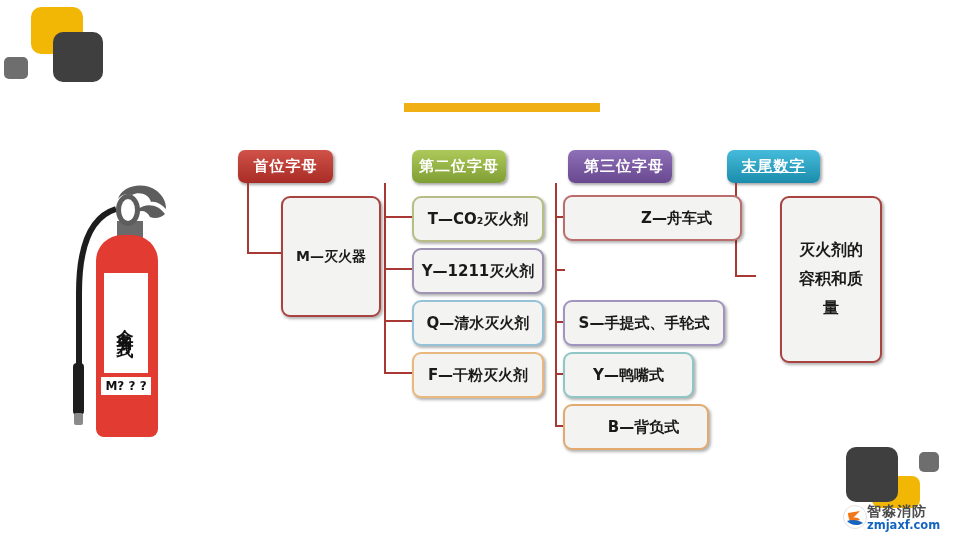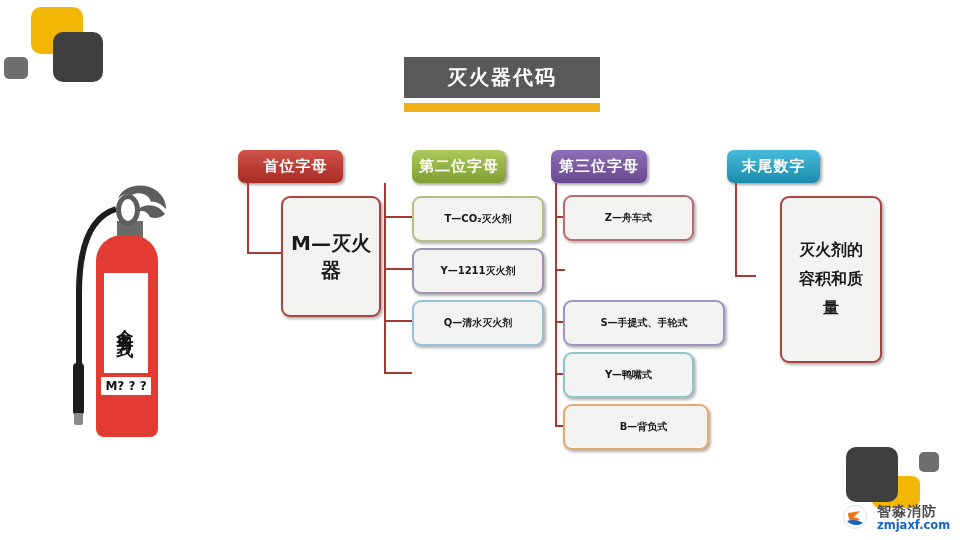--- a/index.html
+++ b/index.html
@@ -20,33 +20,33 @@
     letter-spacing:2px;
   }
   .title-underline{position:absolute;left:404px;top:103px;width:196px;height:9px;background:#f0af13;}
 
   
   .hdr{
     position:absolute;top:150px;height:33px;border-radius:7px;color:#fff;font-weight:bold;font-size:15px;
     display:flex;align-items:center;justify-content:center;letter-spacing:1px;
     box-shadow:1.5px 2px 3px rgba(0,0,0,.35);
   }
-  .hdr-red{background:linear-gradient(#d05249,#a82c25);padding-left:10px;}
+  .hdr-red{background:linear-gradient(#d05249,#a82c25);}
   .hdr-green{background:linear-gradient(#adc95b,#7f9e33);}
   .hdr-purple{background:linear-gradient(#8e70b8,#68488f);}
   .hdr-teal{background:linear-gradient(#45bbdb,#1b8cab);}
 
   
   .line{position:absolute;background:#a83833;}
 
   
   .node{
     position:absolute;background:#f3f3f1;border:2px solid #999;border-radius:9px;
     display:flex;align-items:center;justify-content:center;
-    font-weight:bold;font-size:10px;color:#1a1a1a;
+    font-weight:bold;font-size:15px;color:#1a1a1a;
     box-shadow:1.5px 2px 3px rgba(0,0,0,.3);text-align:center;
   }
   .b-darkred{border-color:#a94340;}
   .b-olive{border-color:#b7bd84;}
   .b-lav{border-color:#9f93b4;}
   .b-blue{border-color:#96c2d8;}
   .b-orange{border-color:#e9b87e;}
   .b-rose{border-color:#bb6c6c;}
   .b-green2{border-color:#c2cc96;}
   .b-purple2{border-color:#a195bf;}
@@ -67,35 +67,34 @@
     writing-mode:vertical-rl;text-orientation:upright;
     font-size:17px;font-weight:600;color:#111;letter-spacing:4px;
   }
   .ext-label-code{
     position:absolute;left:41px;top:192px;width:50px;height:18px;background:#fff;
     display:flex;align-items:center;justify-content:center;
     font-size:12px;font-weight:bold;color:#111;
   }
 
   
-  .logo{position:absolute;left:843px;top:504px;display:flex;align-items:center;gap:10px;}
+  .logo{position:absolute;left:843px;top:504px;display:flex;align-items:center;gap:0;}
   .logo-text{display:flex;flex-direction:column;line-height:1.05;}
   .logo-name{font-size:14px;font-weight:bold;color:#4c4c4c;letter-spacing:1px;}
   .logo-url{font-size:11.5px;font-weight:bold;color:#1565c0;}
 </style>
 </head>
 <body>
 
 <div id="canvas">
 
   <div class="sq sq-yellow" style="left:31px;top:7px;width:52px;height:47px;"></div>
   <div class="sq sq-dark" style="left:53px;top:32px;width:50px;height:50px;"></div>
   <div class="sq sq-gray" style="left:4px;top:57px;width:24px;height:22px;border-radius:5px;"></div>
 
-  <div class="title-bar">灭火器代码</div>
   <div class="title-underline"></div>
 
   <div class="ext">
     <svg width="120" height="255" viewBox="0 0 120 255">
 
       <path d="M56,24 C30,32 19,62 19,108 L19,185" fill="none" stroke="#1d1d1d" stroke-width="6"></path>
       <rect x="13" y="178" width="11" height="52" rx="4" fill="#1d1d1d"></rect>
       <rect x="14" y="228" width="9" height="12" rx="2" fill="#8a8a8a"></rect>
 
       <rect x="57" y="36" width="26" height="17" fill="#6a6a6a"></rect>
@@ -106,49 +105,50 @@
       <ellipse cx="68" cy="25" rx="12" ry="16" fill="#5d5d5d"></ellipse>
       <ellipse cx="68" cy="25" rx="7" ry="11" fill="#ffffff"></ellipse>
     </svg>
     <div class="ext-body"></div>
     <div class="ext-label-v">命名方式</div>
     <div class="ext-label-code">M? ? ?</div>
   </div>
 
   <div class="hdr hdr-red" style="left:238px;width:95px;">首位字母</div>
   <div class="hdr hdr-green" style="left:375px;width:94px;margin-left:37px;">第二位字母</div>
-  <div class="hdr hdr-purple" style="left:551px;width:96px;">第三位字母</div>
-  <div class="hdr hdr-teal" style="left:727px;width:93px;">末尾数字</div>
+  <div class="hdr hdr-purple" style="left:568px;width:96px;padding-left:8px;">第三位字母</div>
+  <div class="hdr hdr-teal" style="left:727px;width:93px;text-decoration:underline;">末尾数字</div>
 
   <div class="line" style="left:247px;top:183px;width:2px;height:71px;"></div>
   <div class="line" style="left:247px;top:252px;width:34px;height:2px;"></div>
 
   <div class="line" style="left:384px;top:183px;width:2px;height:191px;"></div>
   <div class="line" style="left:384px;top:216px;width:28px;height:2px;"></div>
   <div class="line" style="left:384px;top:268px;width:28px;height:2px;"></div>
   <div class="line" style="left:384px;top:320px;width:28px;height:2px;"></div>
   <div class="line" style="left:384px;top:372px;width:28px;height:2px;"></div>
 
   <div class="line" style="left:555px;top:183px;width:2px;height:244px;"></div>
   <div class="line" style="left:555px;top:216px;width:10px;height:2px;"></div>
   <div class="line" style="left:555px;top:269px;width:10px;height:2px;"></div>
   <div class="line" style="left:555px;top:321px;width:10px;height:2px;"></div>
   <div class="line" style="left:555px;top:373px;width:10px;height:2px;"></div>
   <div class="line" style="left:555px;top:425px;width:10px;height:2px;"></div>
 
   <div class="line" style="left:735px;top:183px;width:2px;height:94px;"></div>
   <div class="line" style="left:735px;top:275px;width:21px;height:2px;"></div>
 
-  <div class="node b-darkred" style="left:281px;top:196px;width:96px;height:117px;font-size:20px;">M—灭火器</div>
+  <div class="node b-darkred" style="left:281px;top:196px;width:96px;height:117px;font-size:14px;">M—灭火器</div>
 
   <div class="node b-olive" style="left:412px;top:196px;width:128px;height:42px;">T—CO₂灭火剂</div>
   <div class="node b-lav" style="left:412px;top:248px;width:128px;height:42px;">Y—1211灭火剂</div>
   <div class="node b-blue" style="left:412px;top:300px;width:128px;height:42px;">Q—清水灭火剂</div>
+  <div class="node b-orange" style="left:412px;top:352px;width:128px;height:42px;">F—干粉灭火剂</div>
 
-  <div class="node b-rose" style="left:563px;top:195px;width:127px;height:42px;">Z—舟车式</div>
+  <div class="node b-rose" style="left:563px;top:195px;width:127px;height:42px;padding-left:48px;">Z—舟车式</div>
   <div class="node b-purple2" style="left:563px;top:300px;width:158px;height:42px;">S—手提式、手轮式</div>
   <div class="node b-teal2" style="left:563px;top:352px;width:127px;height:42px;">Y—鸭嘴式</div>
   <div class="node b-orange2" style="left:563px;top:404px;width:127px;height:42px;">B—背负式</div>
 
   <div class="node b-darkred node-tall" style="left:780px;top:196px;width:78px;height:163px;">灭火剂的容积和质量</div>
 
   <div class="sq sq-yellow" style="left:872px;top:476px;width:48px;height:32px;border-radius:8px;"></div>
   <div class="sq sq-dark" style="left:846px;top:447px;width:52px;height:55px;"></div>
   <div class="sq sq-gray" style="left:919px;top:452px;width:20px;height:20px;border-radius:5px;"></div>
 

